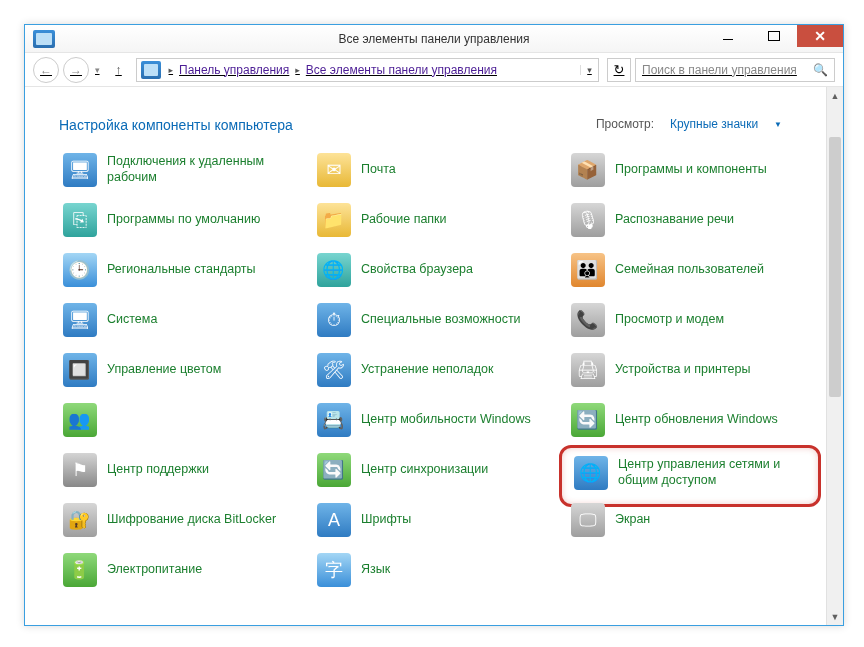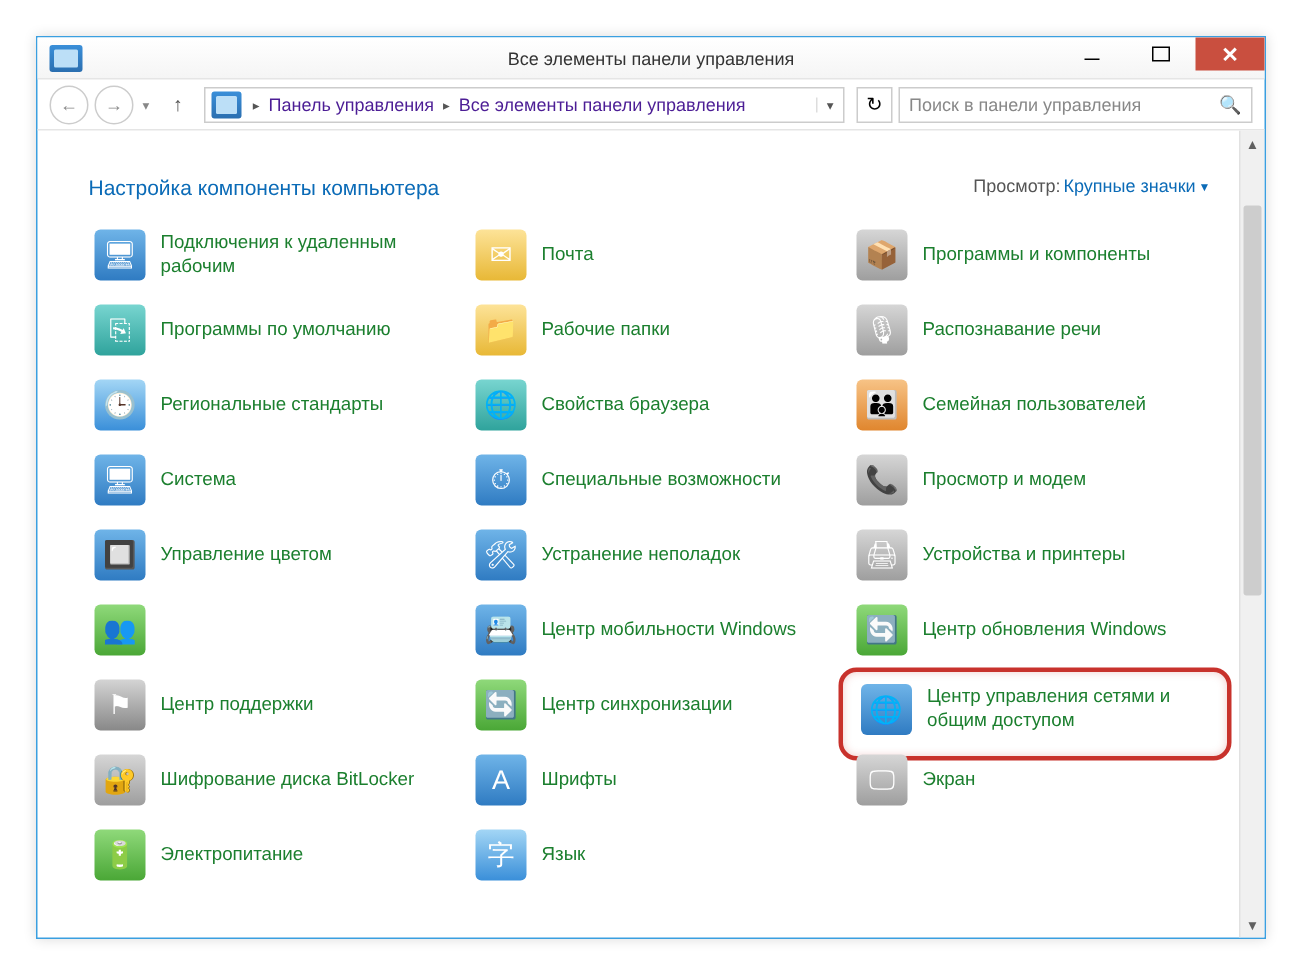--- a/index.html
+++ b/index.html
@@ -1,18 +1,18 @@
 <!DOCTYPE html>
 <html><head>
 <meta charset="utf-8">
 <style>
 * { box-sizing: border-box; margin: 0; padding: 0; font-family: "Segoe UI", Tahoma, sans-serif; }
 body { background: #fff; width: 864px; height: 647px; overflow: hidden; position: relative; }
 
-.window { position: absolute; left: 24px; top: 24px; width: 820px; height: 602px; border: 1px solid #3a9fe0; background: #fff; box-shadow: 0 0 8px rgba(0,0,0,.15); }
+.window { position: absolute; left: 24px; top: 24px; width: 820px; height: 602px; border: 1px solid #3a9fe0; background: #fff; box-shadow: 0 0 8px rgba(0,0,0,.15); text-decoration: underline; }
 
 .titlebar { height: 28px; background: linear-gradient(#fff,#f5f5f5); display: flex; align-items: center; position: relative; border-bottom: 1px solid #e5e5e5; }
 .titlebar .app-icon { width: 22px; height: 18px; margin-left: 8px; background: linear-gradient(#3a8fd9,#2b6fb0); border-radius: 2px; position: relative; }
 .titlebar .app-icon::after { content:""; position:absolute; inset:3px; background:#bcdff7; border-radius:1px; }
 .titlebar .title { position:absolute; left:0; right:0; text-align:center; font-size:12px; color:#333; pointer-events:none; }
 .win-controls { position:absolute; right:0; top:0; display:flex; height:22px; }
 .win-btn { width:46px; height:22px; display:flex; align-items:center; justify-content:center; font-size:11px; cursor:pointer; }
 .win-btn.min::before { content:""; width:10px; height:1px; background:#000; margin-top:6px;}
 .win-btn.max::before { content:""; width:10px; height:8px; border:1px solid #000; }
 .win-btn.close { background:#c94f3f; color:#fff; font-size:14px; font-weight:bold; }
@@ -21,26 +21,26 @@
 .nav-arrow { width:26px; height:26px; border:1px solid #ccc; border-radius:50%; display:flex; align-items:center; justify-content:center; color:#888; font-size:12px; cursor:pointer; }
 .nav-dd { color:#888; font-size:9px; padding:0 2px; cursor:pointer; margin-right:4px;}
 .nav-up { width:18px; height:18px; display:flex; align-items:center; justify-content:center; color:#555; font-size:13px; cursor:pointer; }
 .addr { flex:1; height:24px; border:1px solid #ccc; display:flex; align-items:center; font-size:12px; overflow:hidden; margin:0 4px;}
 .addr .aicn { width:20px; height:18px; margin:0 4px; background:linear-gradient(#3a8fd9,#2b6fb0); border-radius:2px; position:relative;}
 .addr .aicn::after { content:""; position:absolute; inset:3px; background:#bcdff7; border-radius:1px;}
 .addr .seg { padding:0 2px; color:#4c1d95; cursor:pointer;}
 .addr .sep { color:#555; padding:0 4px; font-size:9px;}
 .addr .dd { margin-left:auto; width:18px; text-align:center; border-left:1px solid #ddd; color:#555; font-size:9px; cursor:pointer;}
 .refresh { width:24px; height:24px; border:1px solid #ccc; display:flex; align-items:center; justify-content:center; font-size:13px; cursor:pointer; }
-.search { width:236px; height:24px; border:1px solid #ccc; display:flex; align-items:center; padding:0 6px; font-size:12px; color:#888; position:relative; }
+.search { width:200px; height:24px; border:1px solid #ccc; display:flex; align-items:center; padding:0 6px; font-size:12px; color:#888; position:relative; }
 .search .sicon { position:absolute; right:6px; color:#888; font-size:12px;}
 
 .content { position:relative; height: calc(100% - 62px); overflow:hidden; }
 .heading { position:absolute; left:34px; top:30px; font-size:14px; color:#0b6bb7; }
-.view-row { position:absolute; right:36px; top:30px; font-size:12px; display:flex; align-items:center; gap:2px; }
+.view-row { position:absolute; right:61px; top:30px; font-size:12px; display:flex; align-items:center; gap:16px; }
 .view-row .lbl { color:#555;}
 .view-row .val { color:#0b6bb7; cursor:pointer;}
 .view-row .caret { color:#0b6bb7; font-size:8px;}
 
 .grid { position:absolute; left:34px; top:64px; right:30px; bottom:0; display:grid; grid-template-columns: repeat(3, 1fr); grid-auto-rows: 50px; column-gap:8px; row-gap:0; }
 .item { display:flex; align-items:center; gap:10px; cursor:pointer; padding:2px 4px; }
 .item .icn { width:34px; height:34px; flex:0 0 34px; border-radius:4px; display:flex; align-items:center; justify-content:center; font-size:18px; color:#fff; position:relative; }
 .item .txt { font-size:12.5px; color:#1b7f2e; line-height:1.25; max-width:180px; }
 
 

